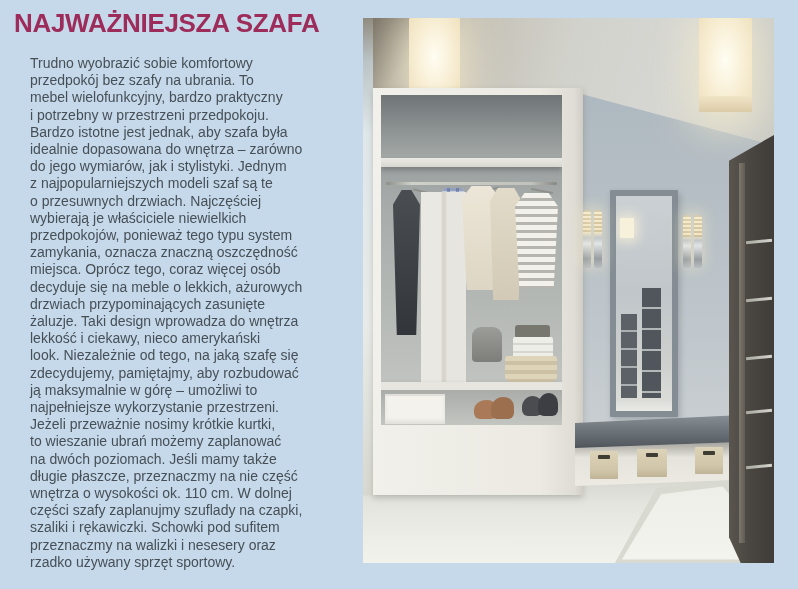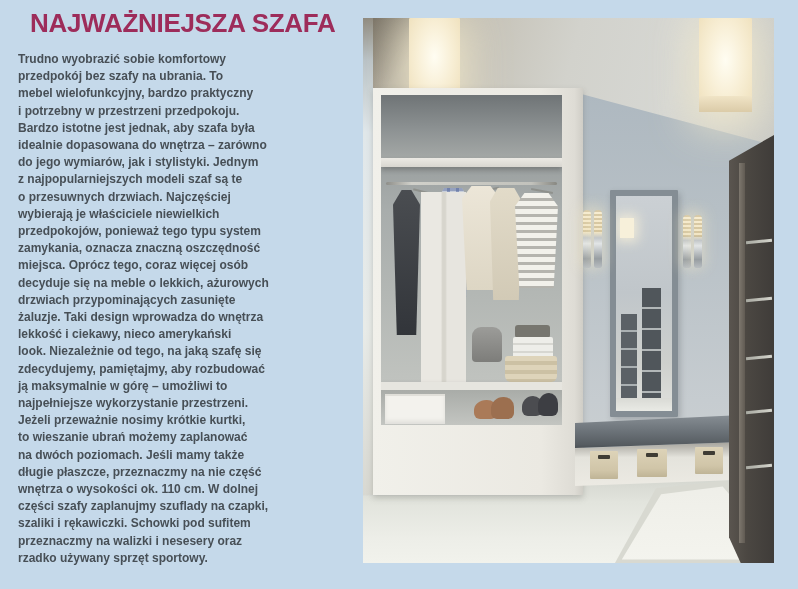--- a/index.html
+++ b/index.html
@@ -6,31 +6,30 @@
   .page{
     position:relative;
     width:798px;height:589px;
     background:var(--page-bg,#c5d9ea);
     overflow:hidden;
     font-family:"Liberation Sans",sans-serif;
   }
   
   .article{position:absolute;left:14px;top:8px;width:346px;}
   .article h1{
-    margin:0 0 12px 16px;
+    margin:0 0 12px 0;
     font-size:26px;line-height:31px;font-weight:bold;
     letter-spacing:-0.3px;
     color:var(--title-color,#9d2c5a);
   }
   .article .body{
-    margin:4px;
-    font-size:12px;line-height:17.2px;
+    margin:16px;
+    font-size:14px;line-height:17.2px;
     color:var(--body-color,#474f56);
     white-space:pre-line;
-    font-weight:bold;
   }
   
   .photo{
     position:absolute;left:363px;top:18px;width:411px;height:545px;
     background:linear-gradient(180deg,#a9b4bd 0%,#b6bfc5 35%,#c6ccd0 70%,#d2d5d3 100%);
     overflow:hidden;
   }
   .photo *{position:absolute;}
   .ceiling{
     left:0;top:0;width:411px;height:170px;

